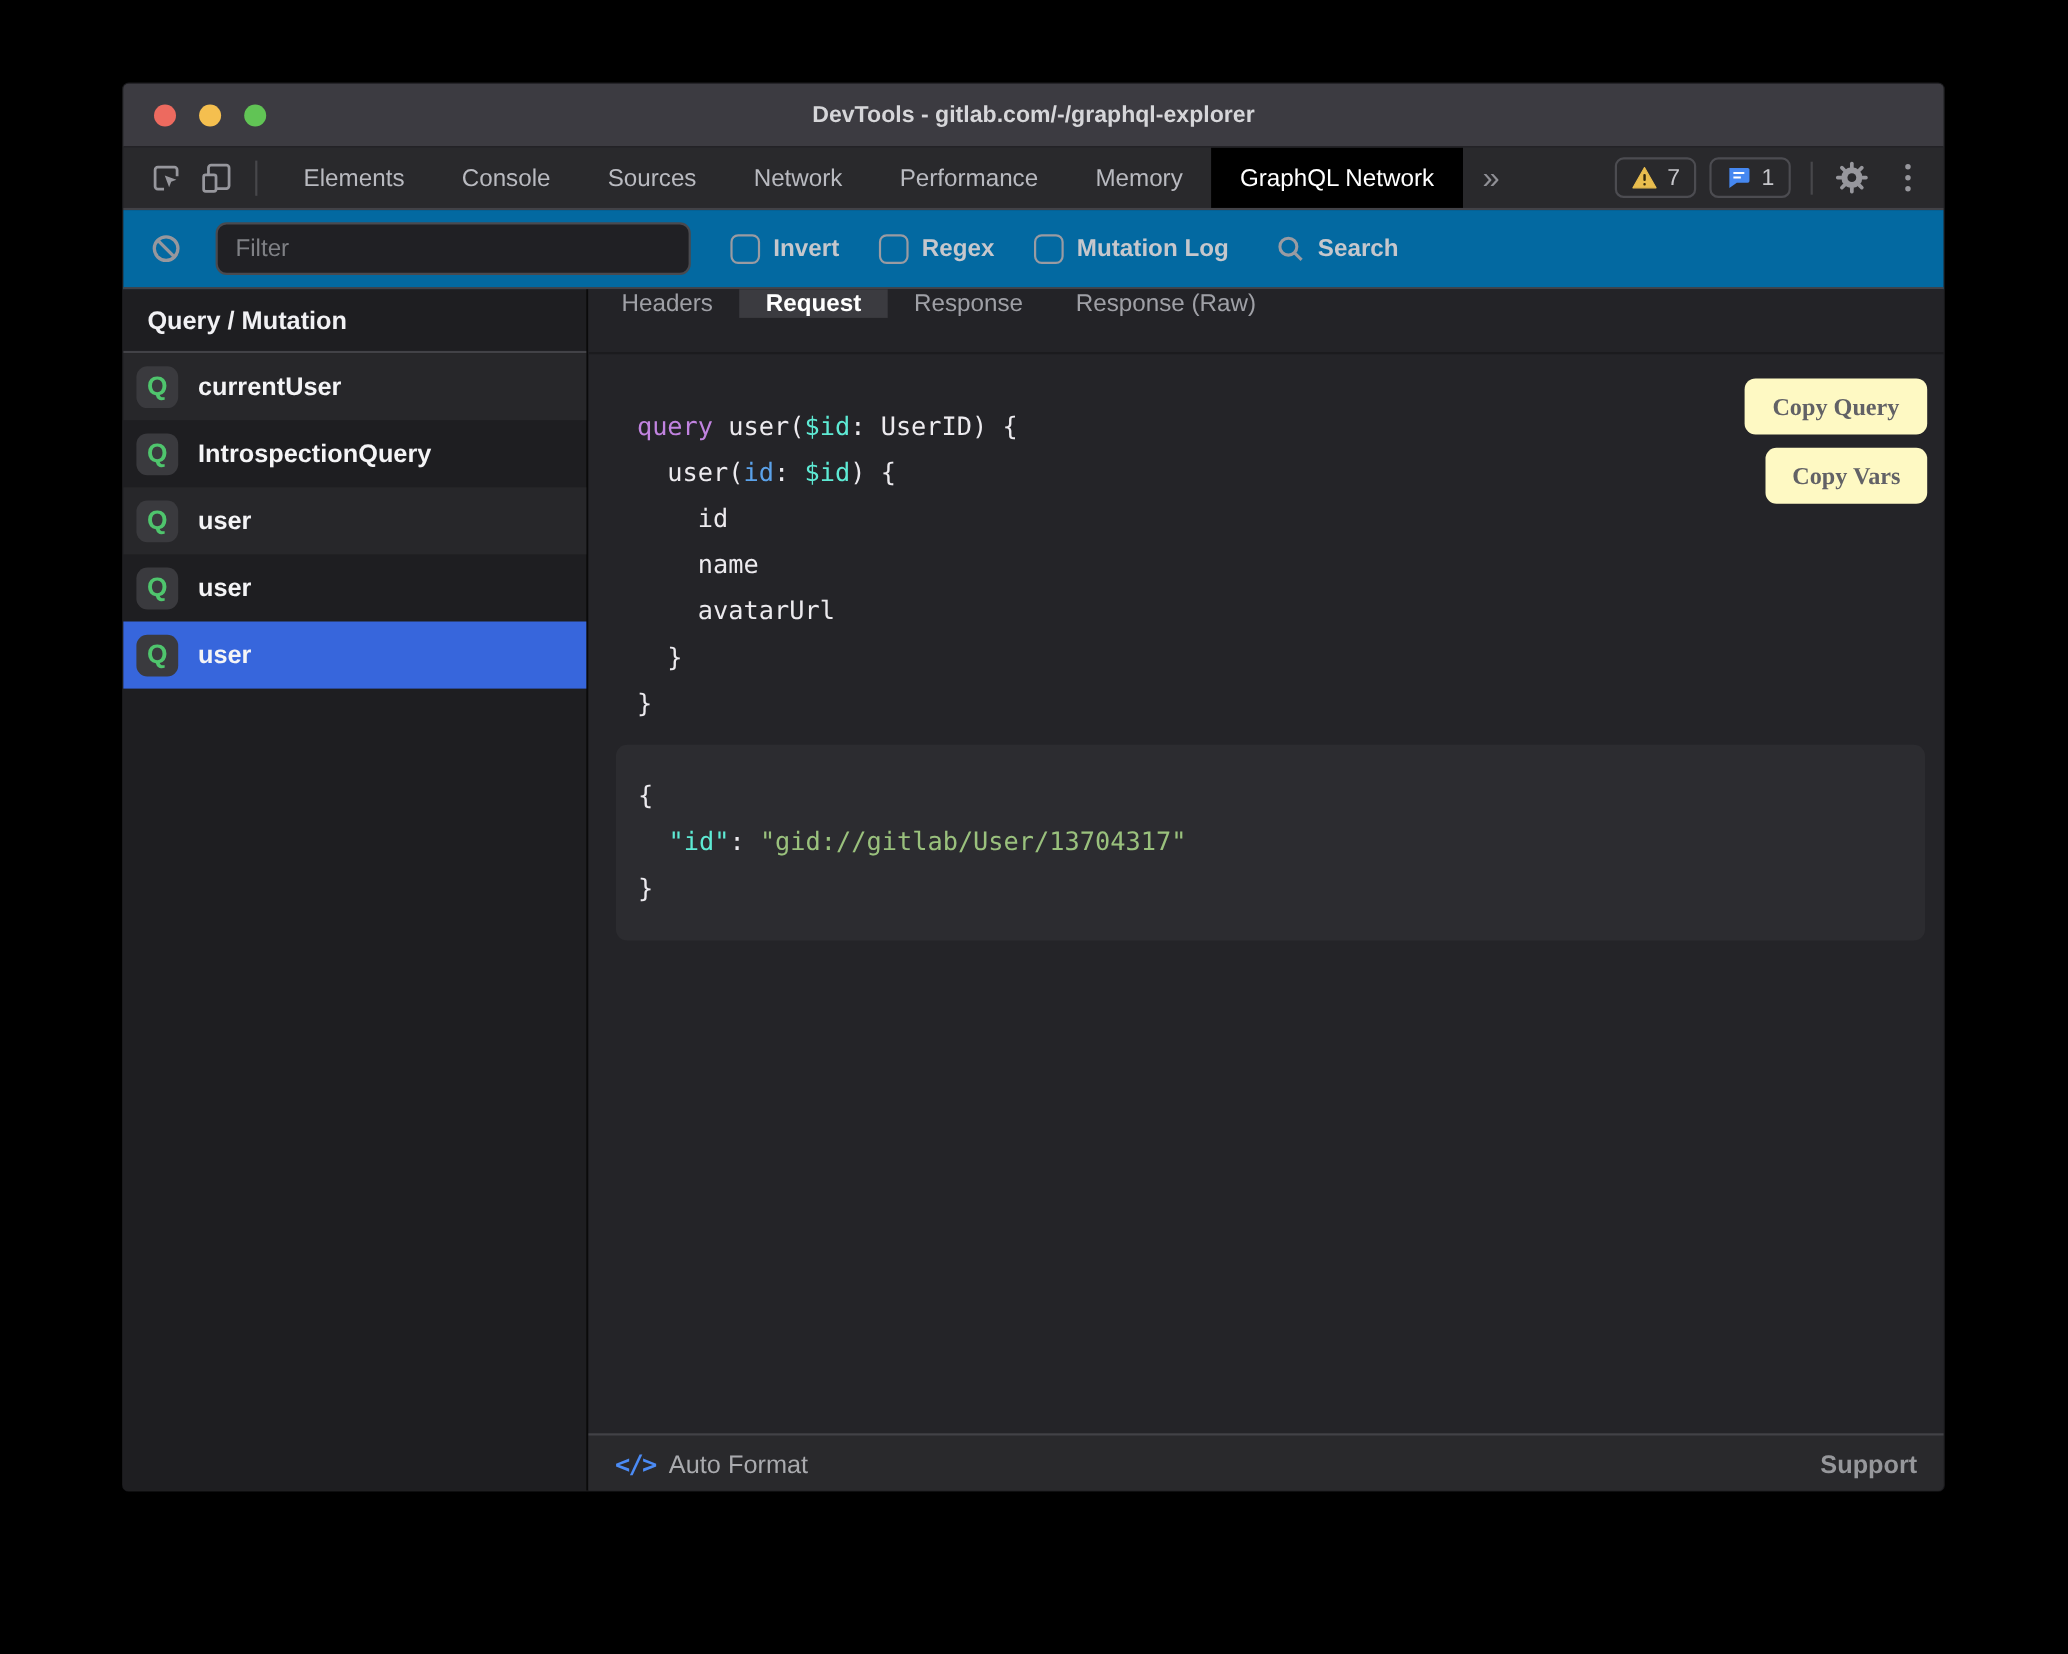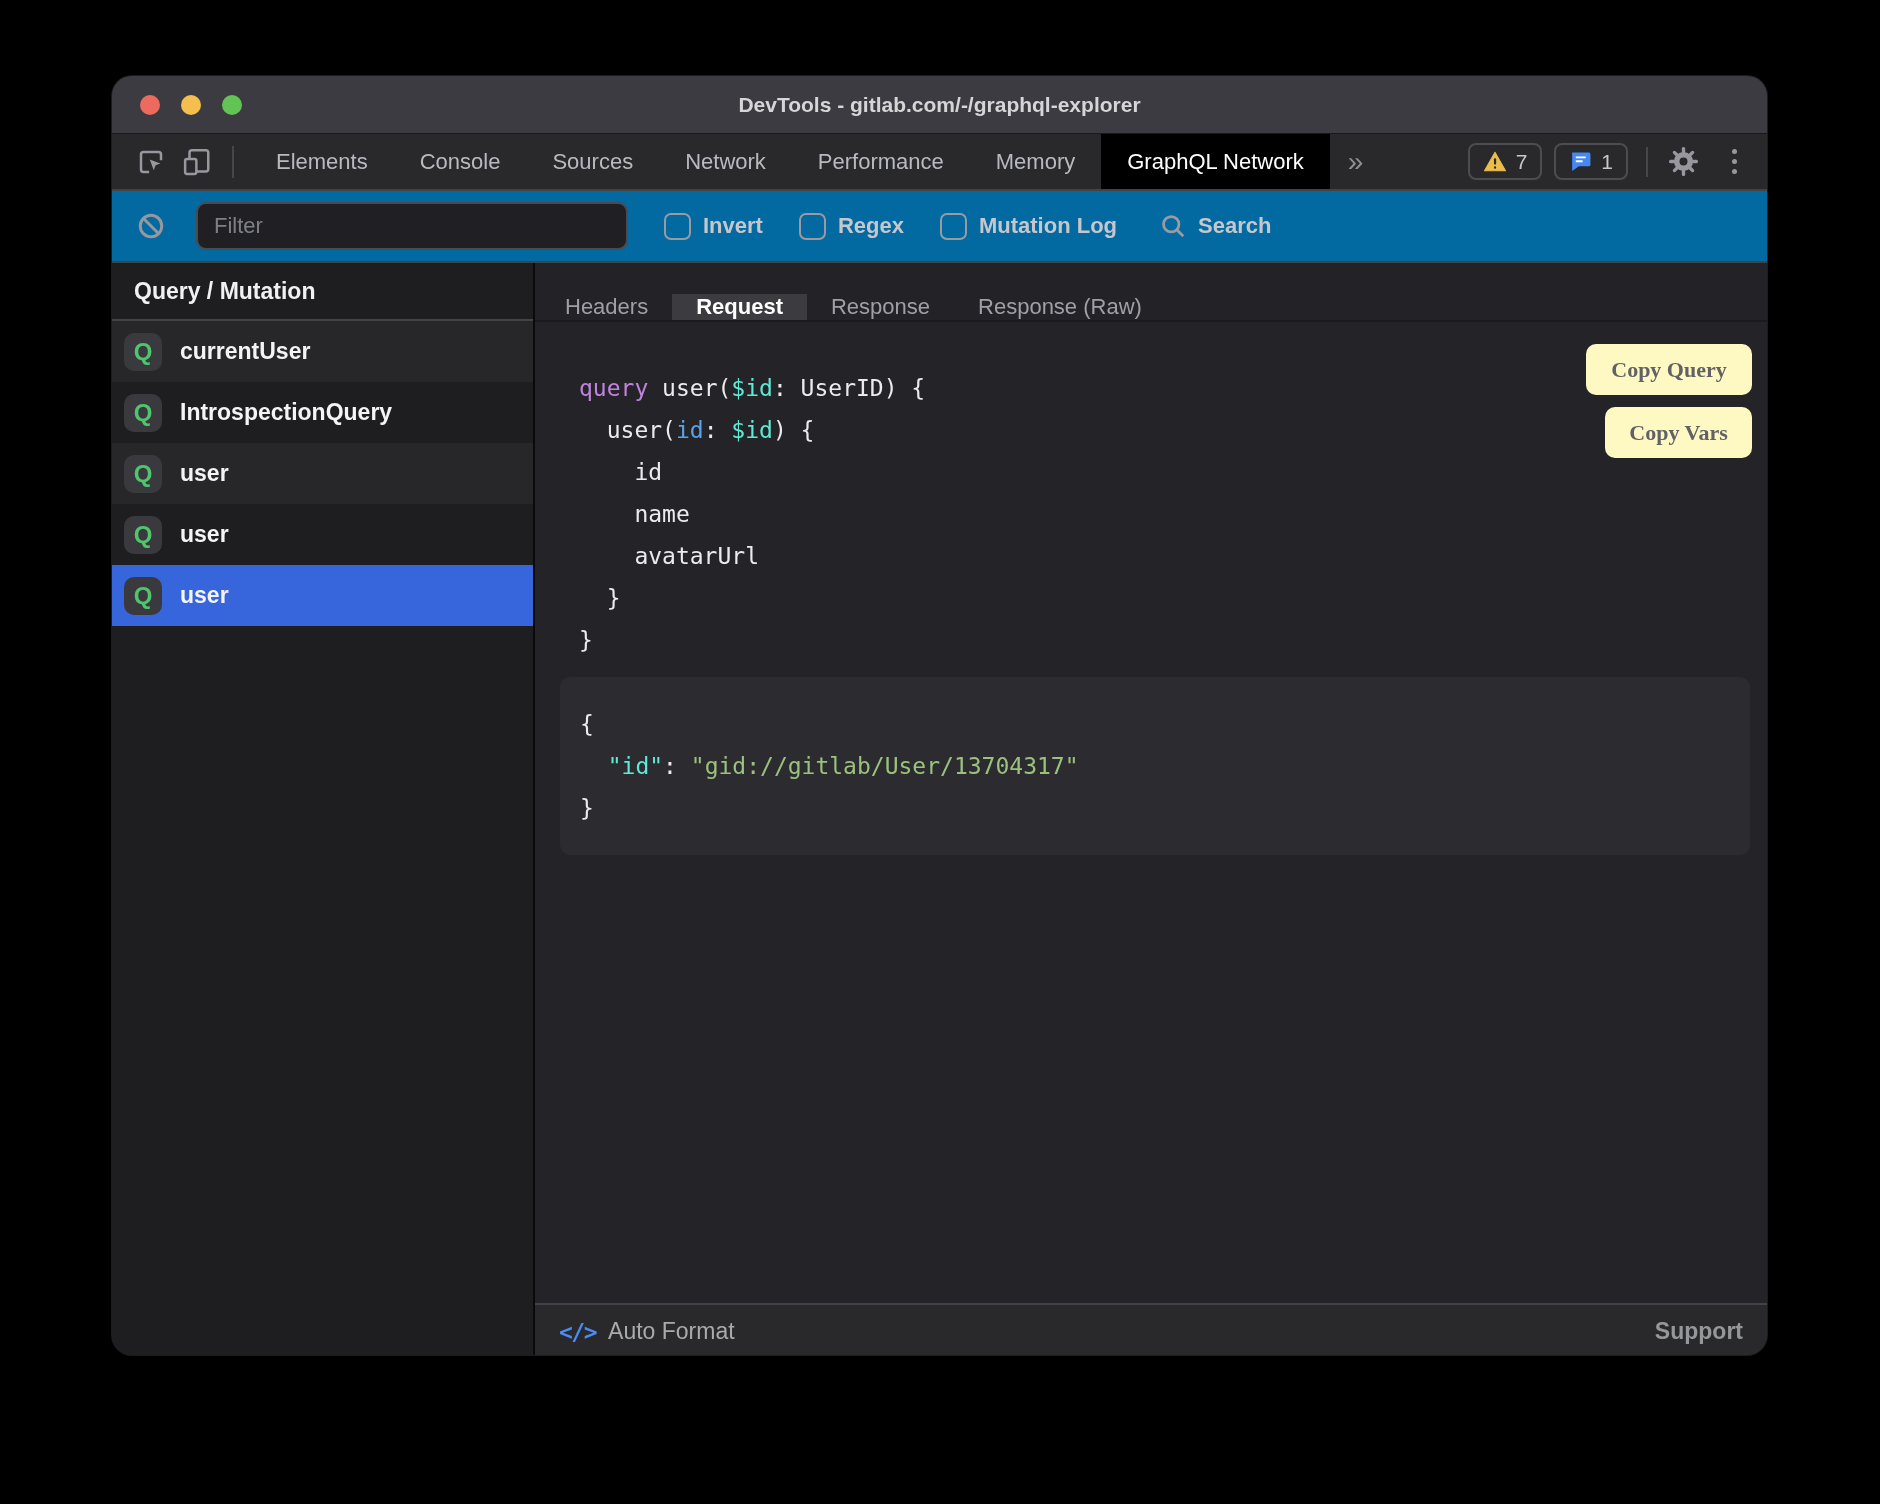--- a/index.html
+++ b/index.html
@@ -1,20 +1,20 @@
 <!DOCTYPE html>
 <html><head>
 <meta charset="utf-8">
 <style>
   html,body{margin:0;padding:0;background:#000;}
   body{width:1880px;height:1504px;position:relative;overflow:hidden;
        font-family:"Liberation Sans","DejaVu Sans",sans-serif;
        -webkit-font-smoothing:antialiased;}
   .window{position:absolute;left:112px;top:76px;width:1655px;height:1279px;
-          background:#242428;border-radius:20px;overflow:hidden;
+          background:#242428;border-radius:5px;overflow:hidden;
           box-shadow:0 0 0 1px #1c1c1f;}
 
   
   .titlebar{height:57px;background:#3c3b41;position:relative;display:flex;
             align-items:center;justify-content:center;border-bottom:1px solid #19191c;}
   .lights{position:absolute;left:28px;top:0;bottom:0;display:flex;align-items:center;gap:21px;}
   .light{width:20px;height:20px;border-radius:50%;}
   .light.red{background:#ed6a5f;}
   .light.yellow{background:#f5bf4f;}
   .light.green{background:#61c455;}
@@ -58,21 +58,21 @@
   .sidebar-list{display:flex;flex-direction:column;}
   .sidebar-item{height:61px;display:flex;align-items:center;gap:18px;padding-left:12px;}
   .sidebar-list .sidebar-item:nth-child(odd){background:#27272a;}
   .sidebar-list .sidebar-item.selected{background:#3766dc;}
   .q-badge{width:38px;height:38px;border-radius:10px;background:#3a3a3e;color:#4fc56d;
            font-weight:700;font-size:24px;display:flex;align-items:center;justify-content:center;}
   .item-label{color:#f4f4f6;font-weight:700;font-size:23px;}
 
   
   .detail{flex:1;display:flex;flex-direction:column;background:#242428;min-width:0;}
-  .detail-tabs{height:57px;display:flex;align-items:flex-end;background:#232327;
+  .detail-tabs{height:57px;display:flex;align-items:flex-start;background:#232327;
                border-bottom:2px solid #1b1b1e;position:relative;padding-left:6px;flex-shrink:0;}
   .detail-tab{display:flex;align-items:center;padding:0 24px;color:#9fa0a6;font-size:22px;
               background:none;border:none;font-family:inherit;white-space:nowrap;}
   .detail-tab.active{background:#3b3b40;color:#fff;font-weight:600;}
   .close-btn{position:absolute;right:12px;top:0;bottom:0;display:flex;align-items:center;
              color:#b9b9bf;font-size:34px;background:none;border:none;padding:0 10px;}
   .detail-content{flex:1;position:relative;padding:45px 0 0 44px;overflow:hidden;}
   .code{font-family:"DejaVu Sans Mono","Liberation Mono",monospace;font-size:23px;
         line-height:42px;margin:0;}
   .code-line{height:42px;white-space:pre;}

